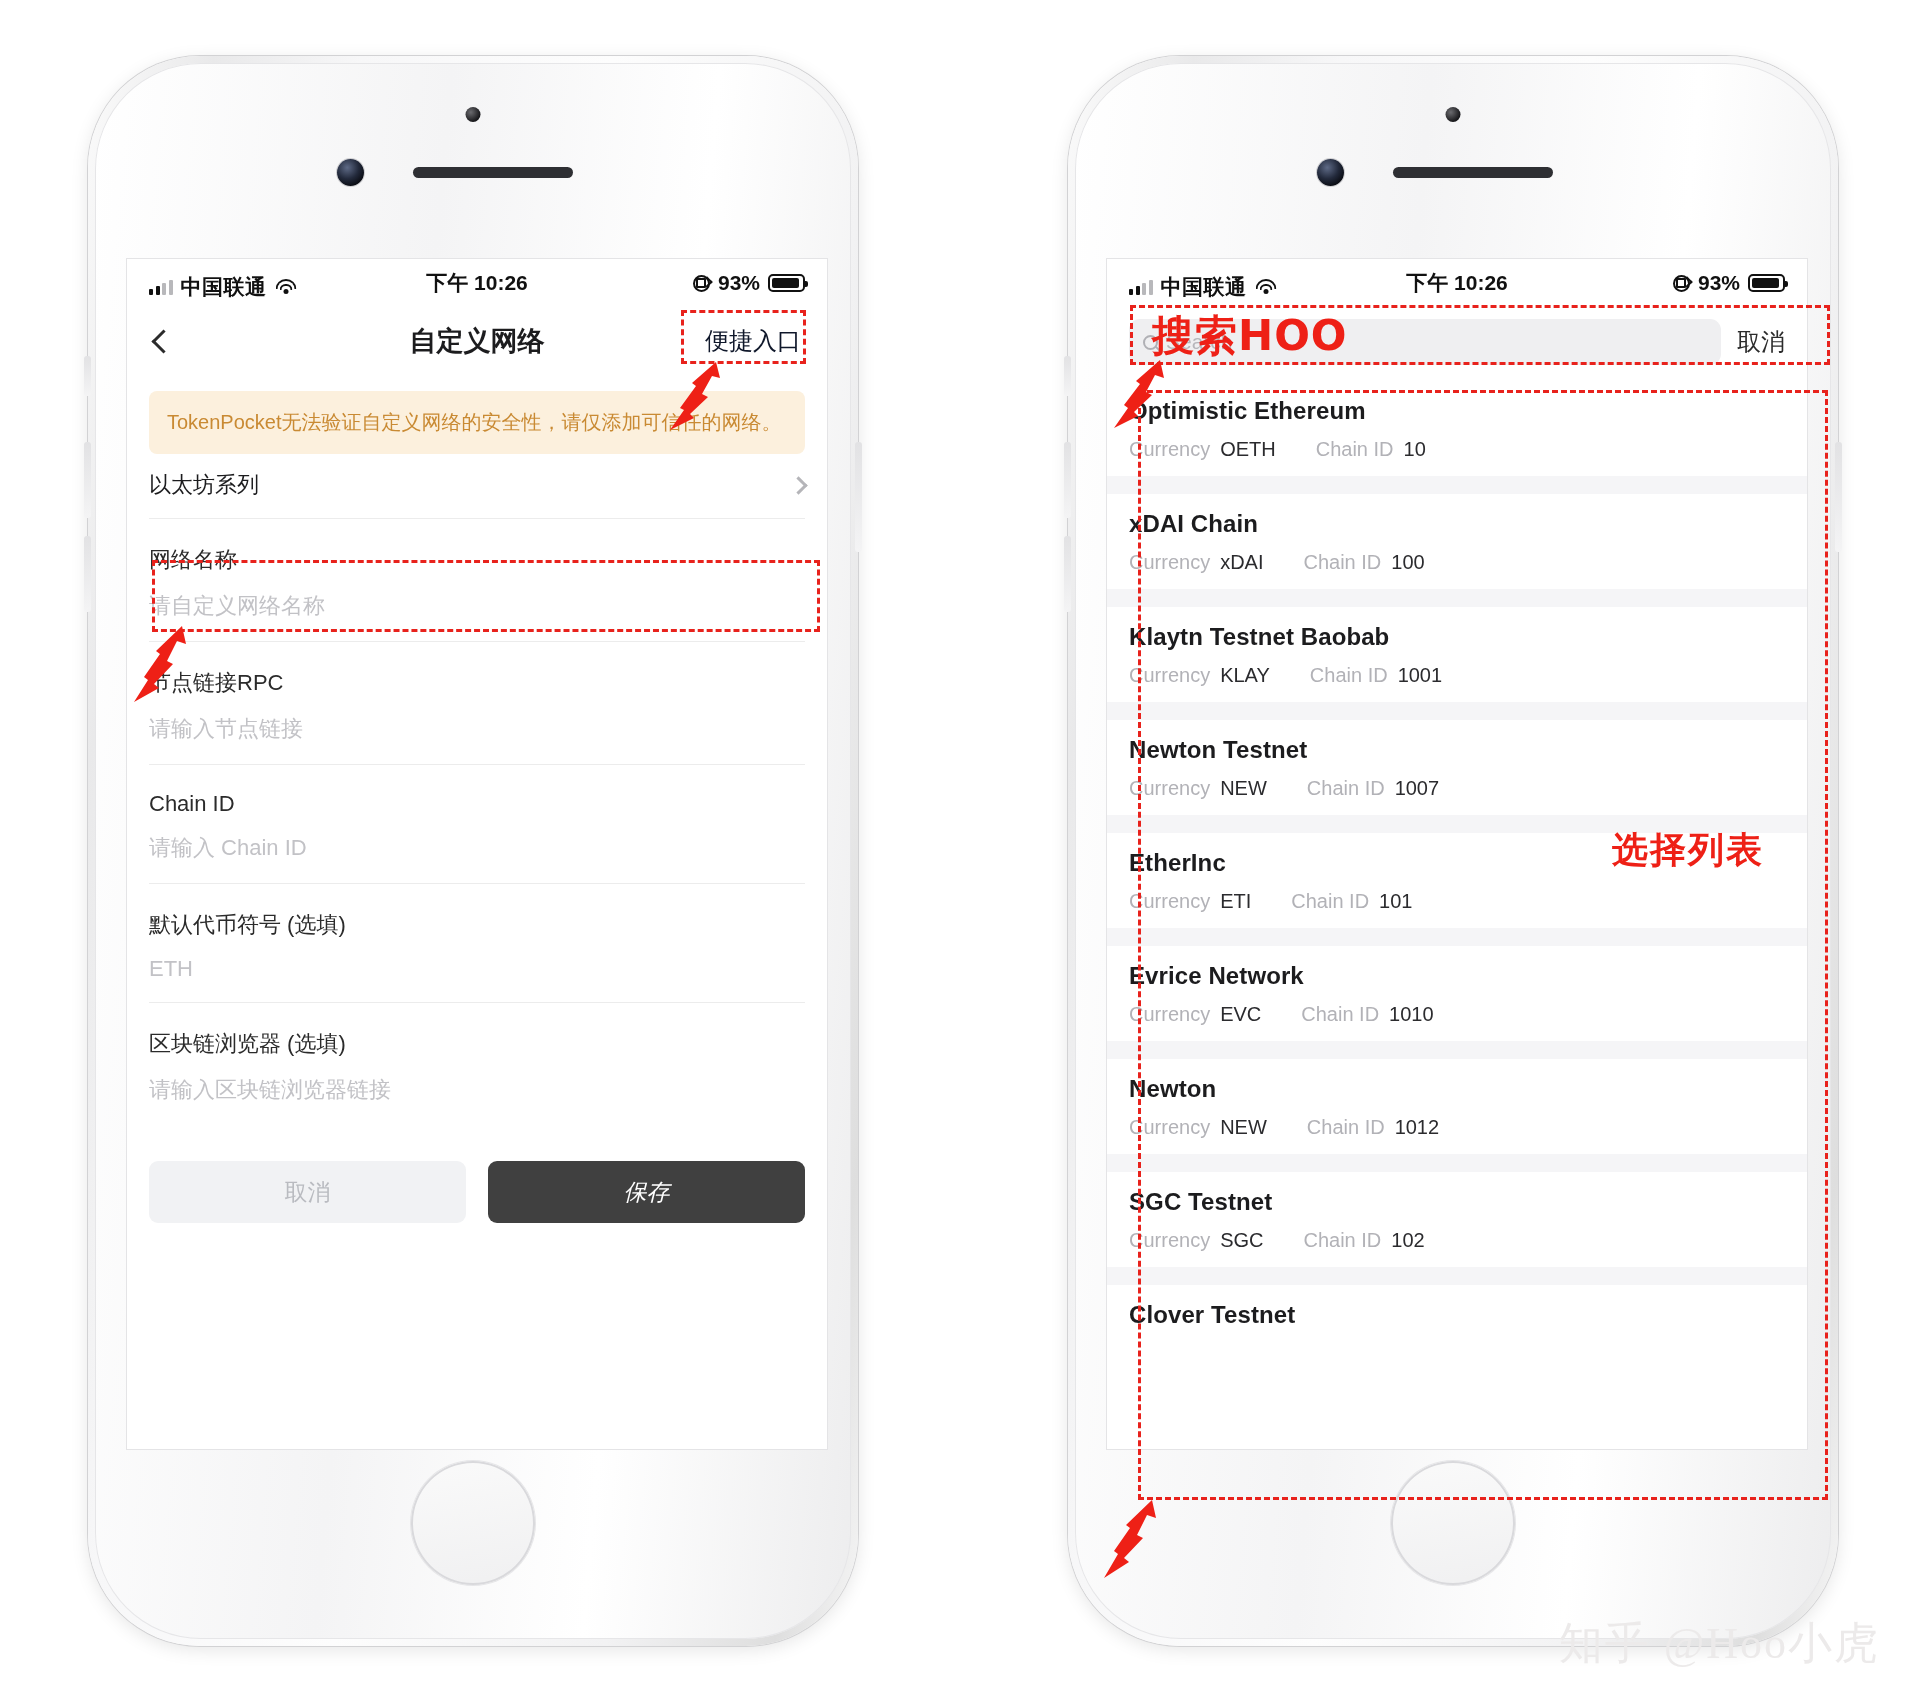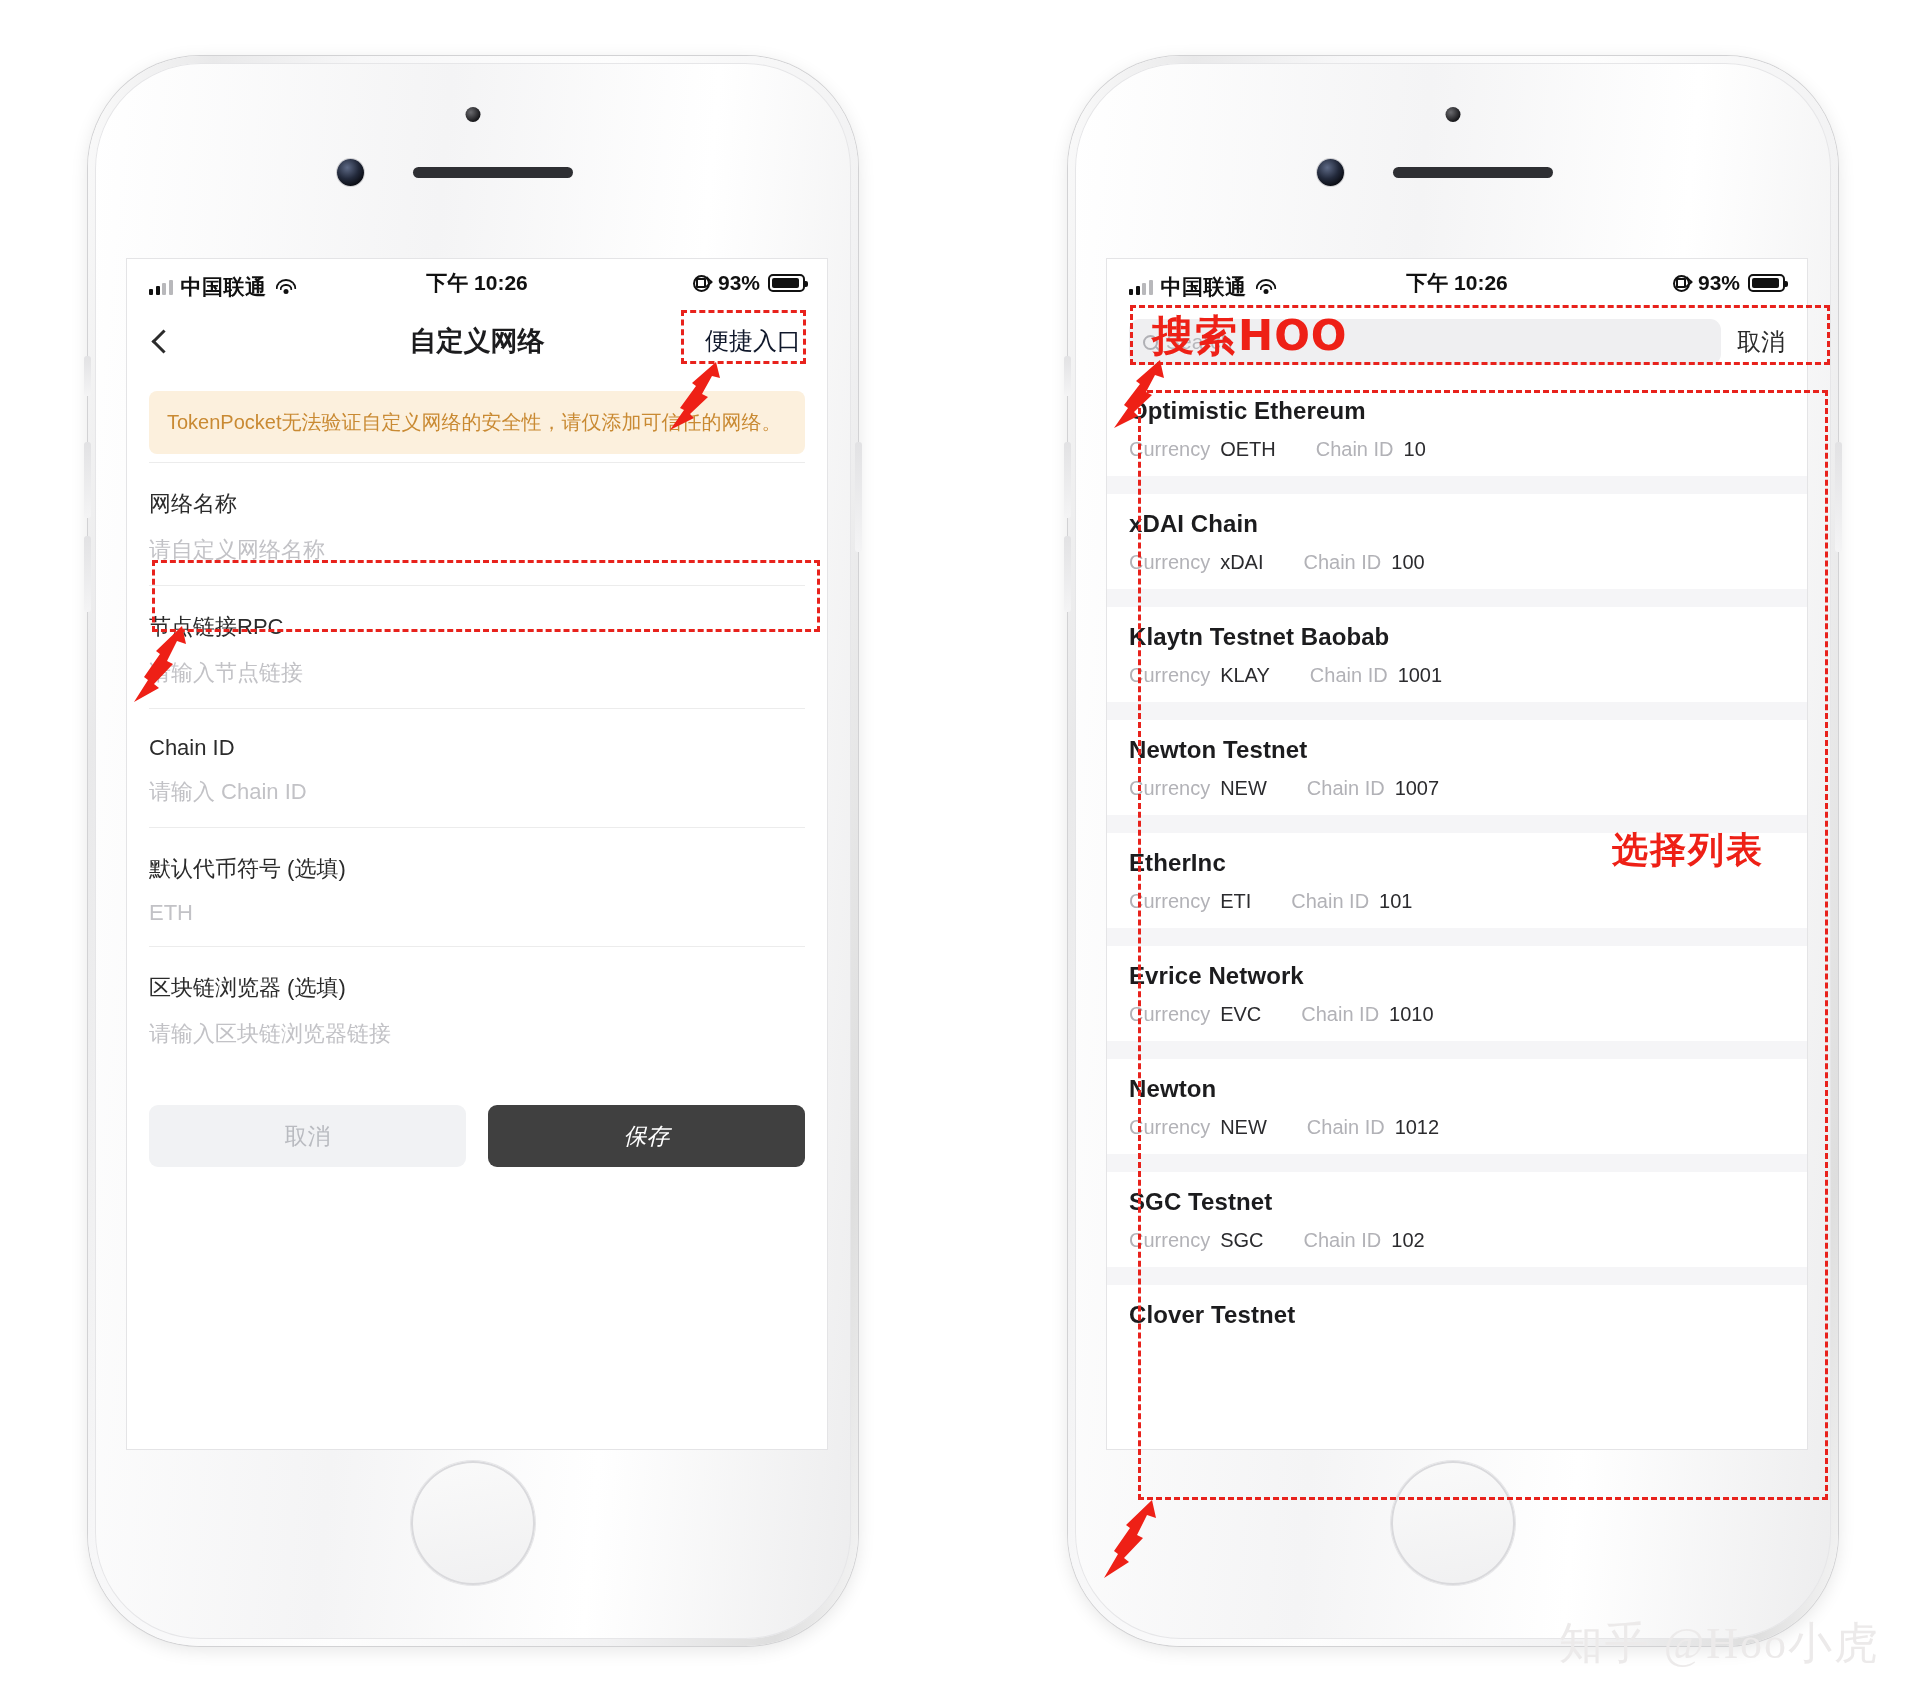--- a/index.html
+++ b/index.html
@@ -92,21 +92,21 @@
   .batt i{ display:block;height:100%;width:93%;background:#111;border-radius:2px;}
 
   
   .navbar{ height:68px; display:flex; align-items:center; padding:0 22px; position:relative; background:#fff;}
   .back-chevron{ width:17px;height:17px;border-left:3.4px solid #2b2b2b;border-bottom:3.4px solid #2b2b2b;
      transform:rotate(45deg); margin-left:6px; cursor:pointer;}
   .nav-title{ position:absolute;left:50%;transform:translateX(-50%); font-size:27px; font-weight:600; color:#1c1c1e;}
   .nav-action{ margin-left:auto; font-size:24px; color:#0f172a; padding:3px 4px; }
 
   
-  .warnbox{ margin:16px 22px 8px; background:#fcf0dd; border-radius:8px; padding:16px 18px;
+  .warnbox{ margin:16px 22px 0; background:#fcf0dd; border-radius:8px; padding:16px 18px;
      color:#c98a33; font-size:20px; line-height:1.55; }
 
   
   .field-label{ font-size:22px; color:#2b2b2b; padding:22px 22px 0; }
   .field-label.small{ padding-top:26px; }
   .field-value{ font-size:22px; color:#1c1c1e; padding:16px 22px 20px; }
   .field-value.ph{ color:#c2c2c6; }
   .divider{ height:1px; background:#ececec; margin:0 22px; }
   .select-row{ display:flex; align-items:center; padding:16px 22px 18px; }
   .select-row .val{ font-size:22px; color:#1c1c1e;}
@@ -191,20 +191,24 @@
         </div>
 
         <div class="navbar">
           <div class="back-chevron"></div>
           <div class="nav-title">自定义网络</div>
           <div class="nav-action">便捷入口</div>
         </div>
 
         <div class="warnbox">TokenPocket无法验证自定义网络的安全性，请仅添加可信任的网络。</div>
 
+        <div class="select-row">
+          <span class="val">以太坊系列</span>
+          <span class="chev-right"></span>
+        </div>
         <div class="divider"></div>
 
         <div class="field-label small">网络名称</div>
         <div class="field-value ph">请自定义网络名称</div>
         <div class="divider"></div>
 
         <div class="field-label small">节点链接RPC</div>
         <div class="field-value ph">请输入节点链接</div>
         <div class="divider"></div>
 

